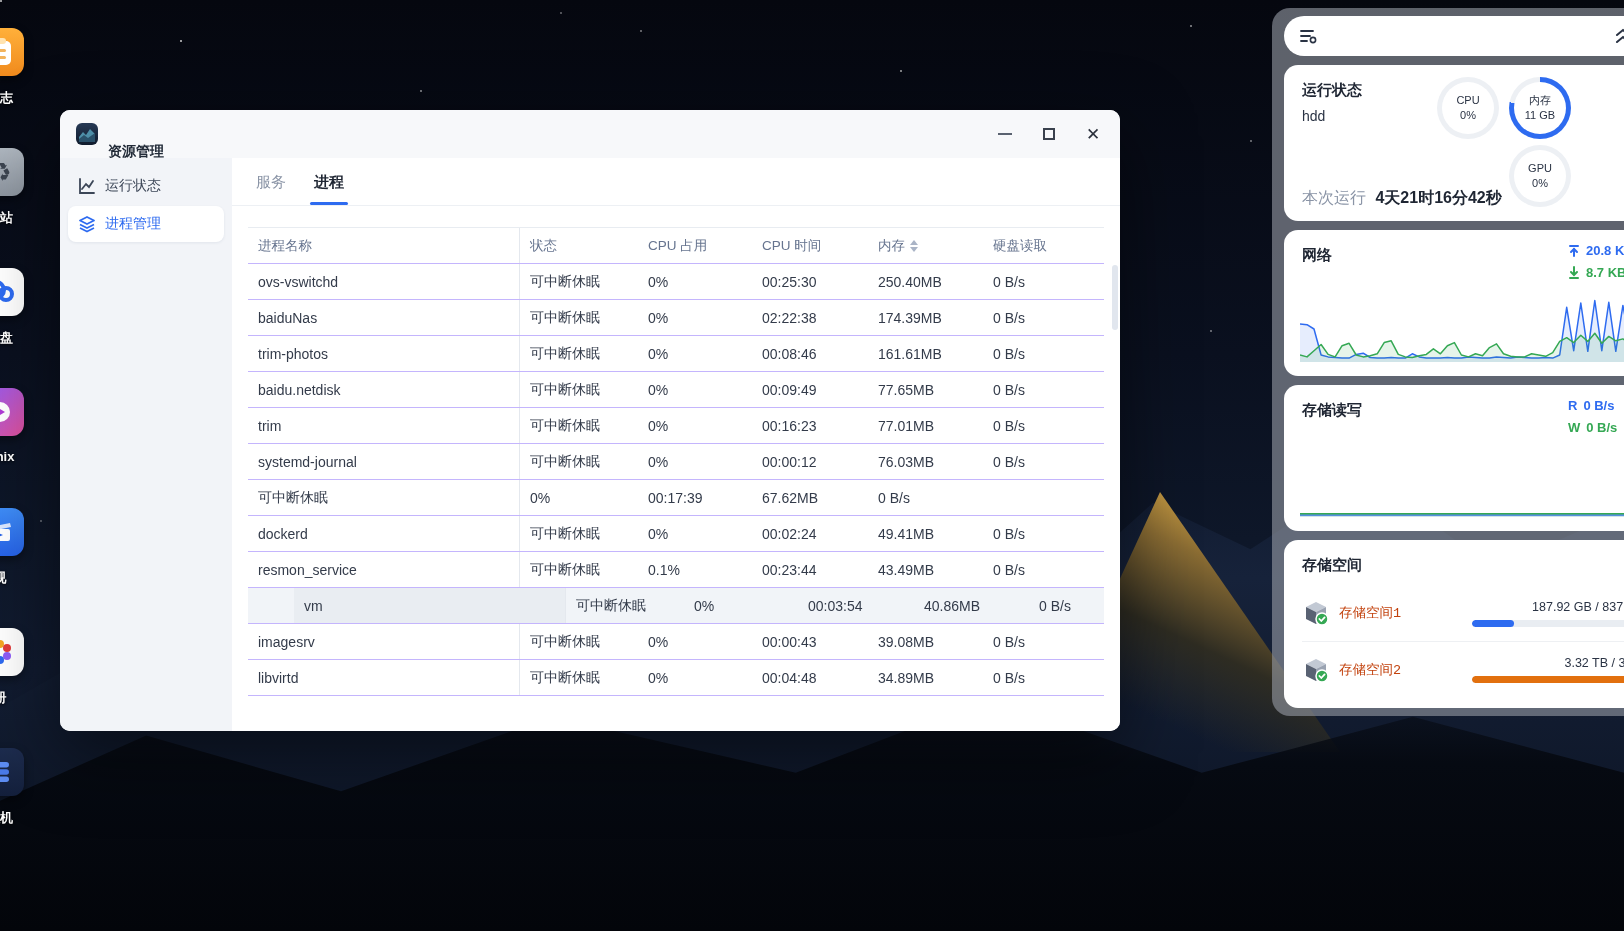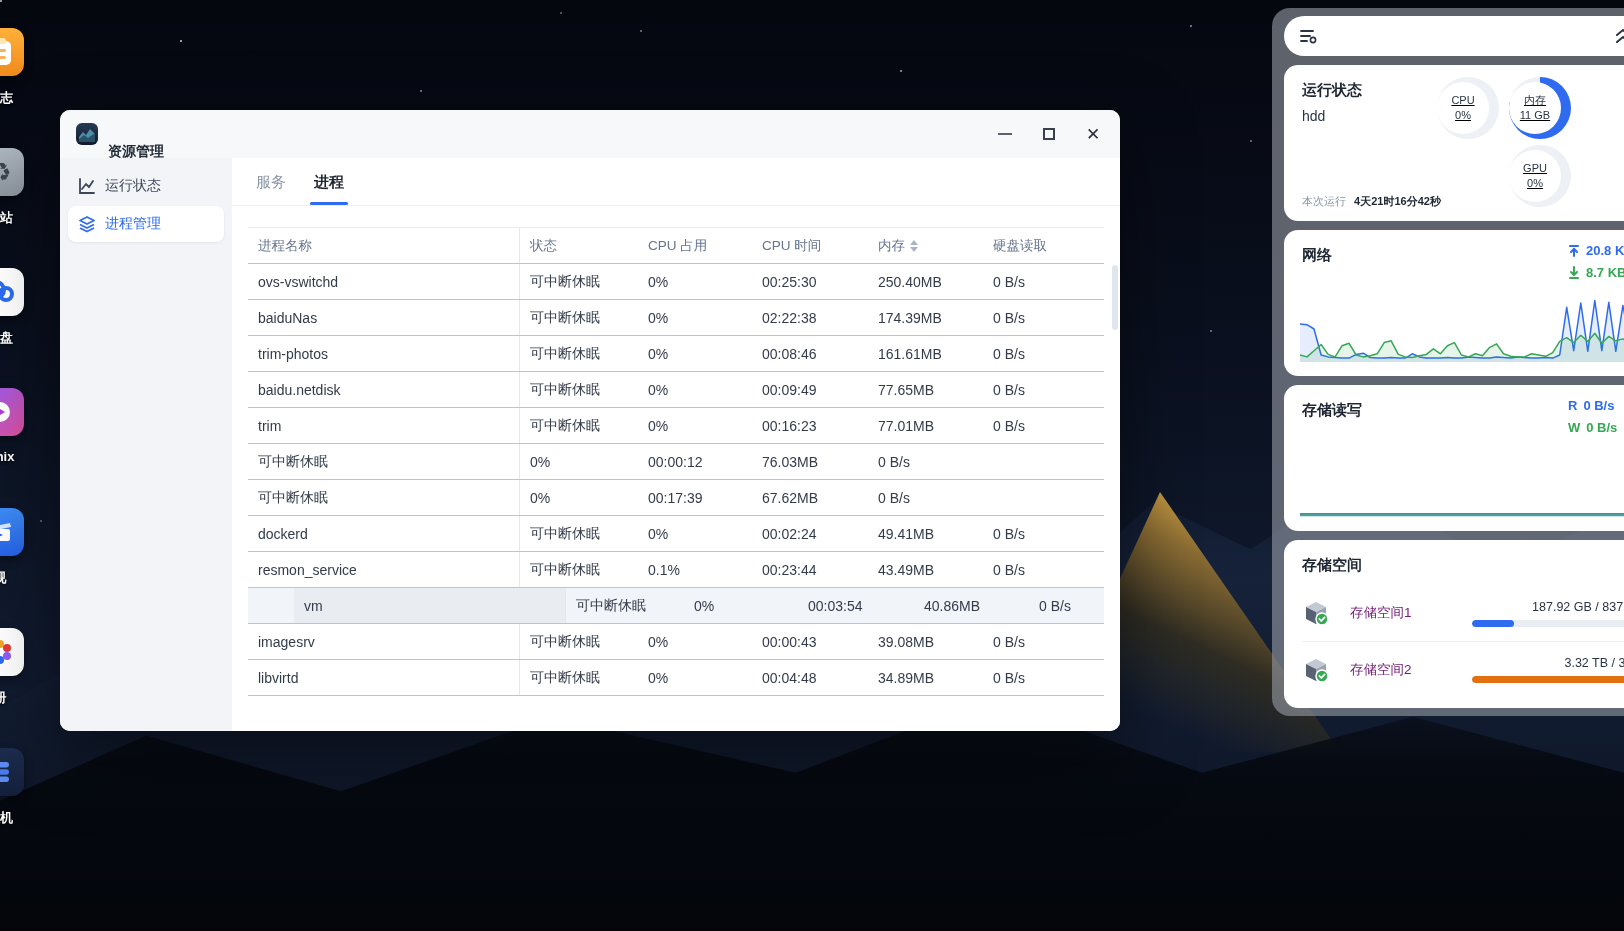--- a/index.html
+++ b/index.html
@@ -69,37 +69,37 @@
   .panel { position:absolute; left:1272px; top:8px; width:420px; height:708px; border-radius:18px;
     background:rgba(148,153,163,.62); padding:8px 12px; display:flex; flex-direction:column; gap:9px; }
   .pill { height:40px; background:#fff; border-radius:20px; display:flex; align-items:center; padding:0 14px; position:relative; }
   .pill .collapse { position:absolute; left:330px; top:10px; cursor:pointer; }
   .card { background:#fff; border-radius:14px; position:relative; padding:16px 18px; }
   .card-title { font-size:15px; font-weight:bold; color:#1f2633; }
 
   .c-status { height:156px; }
   .host { font-size:14px; color:#2a3344; margin-top:8px; }
   .ring { position:absolute; width:62px; height:62px; border-radius:50%; background:#edf0f4;
-    display:flex; align-items:center; justify-content:flex-start;text-decoration:underline; }
+    display:flex; align-items:center; justify-content:center; }
   .ring-in { width:52px; height:52px; border-radius:50%; background:#fff; display:flex; flex-direction:column;
     align-items:center; justify-content:center; font-size:11px; color:#2a3344; line-height:1.35; }
-  .uptime { position:absolute; left:18px; bottom:12px; font-size:11px; }
+  .uptime { position:absolute; left:18px; bottom:12px; font-size:16px; }
   .uptime .k { color:#8a94a6; }
   .uptime .v { color:#1f2633; font-weight:bold; margin-left:5px; }
 
   .c-net, .c-io { height:146px; }
   .iostats { position:absolute; left:284px; top:13px; font-size:13px; font-weight:bold; text-align:left; }
   .iostats .row { display:flex; align-items:center; gap:6px; margin-bottom:7px; }
   .blue { color:#2e6bf0; } .green { color:#35a854; }
   .spark { position:absolute; left:16px; top:66px; }
 
   .c-store { height:168px; }
   .vol { display:flex; align-items:center; height:56px; }
   .vol + .vol { border-top:1px solid #eef0f3; }
-  .vol .vname { font-size:13.5px; color:#701a75; margin-left:20px; }
+  .vol .vname { font-size:13.5px; color:#c2410c; margin-left:9px;font-family:Liberation Mono, monospace; }
   .vol .vright { margin-left:auto; width:190px; }
   .vol .vusage { font-size:12.5px; color:#2a3344; text-align:right; margin-bottom:6px; white-space:nowrap; }
   .bar { height:7px; border-radius:4px; background:#e9edf2; overflow:hidden; }
   .bar i { display:block; height:100%; border-radius:4px; }
   .vols { margin-top:10px; }
 </style>
 </head>
 <body>
 
 <div class="stars"></div>
@@ -274,20 +274,21 @@
           </div>
           <div class="tr">
             <div>trim</div>
             <div>可中断休眠</div>
             <div>0%</div>
             <div>00:16:23</div>
             <div>77.01MB</div>
             <div>0 B/s</div>
           </div>
           <div class="tr">
+            <div>systemd-journal</div>
             <div>可中断休眠</div>
             <div>0%</div>
             <div>00:00:12</div>
             <div>76.03MB</div>
             <div>0 B/s</div>
           </div>
           <div class="tr">
             <div>可中断休眠</div>
             <div>0%</div>
             <div>00:17:39</div>

